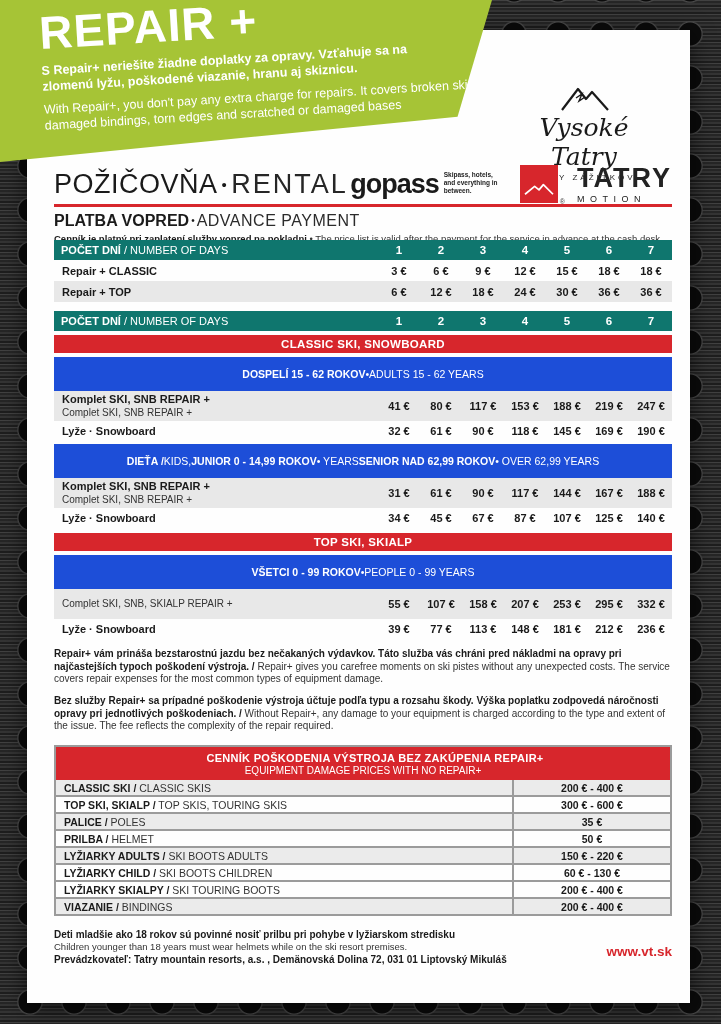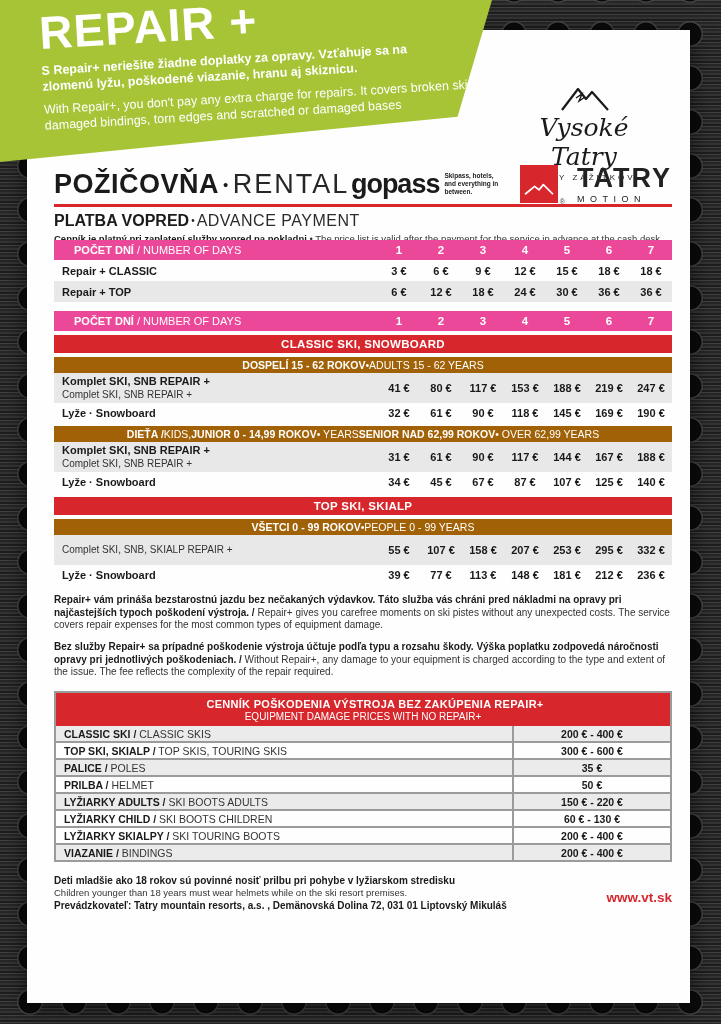--- a/index.html
+++ b/index.html
@@ -37,53 +37,53 @@
   .banner-title{font-size:46px;font-weight:bold;letter-spacing:1px;line-height:1;}
   .banner-sk{margin-top:7px;font-weight:bold;font-size:12.5px;line-height:1.3;width:398px;}
   .banner-en{margin-top:6px;font-size:12.5px;line-height:1.3;width:442px;}
   
   .vt{position:absolute;top:54px;right:28px;width:156px;text-align:center;}
   .vt-name{font-family:"DejaVu Serif",serif;font-style:italic;font-size:25px;margin-top:-3px;}
   .vt-tag{font-size:8px;letter-spacing:3px;margin-top:2px;color:#222;}
   
   .rental-row{position:absolute;top:132px;left:27px;right:18px;height:44px;display:flex;align-items:center;justify-content:space-between;}
   .rental-title{font-size:27px;letter-spacing:.5px;white-space:nowrap;}
-  .rental-title b{font-weight:bold;}
+  .rental-title b{font-weight:normal;}
   .rental-title .dot{font-size:15px;vertical-align:3px;padding:0 4px;}
   .rental-title .en{font-weight:normal;color:#262626;letter-spacing:2px;}
-  .gp{display:flex;align-items:center;gap:5px;margin-right:14px;}
+  .gp{display:flex;align-items:flex-start;gap:5px;margin-right:14px;}
   .gp-name{font-size:27px;font-weight:bold;letter-spacing:-1px;line-height:1;}
   .gp-tag{width:60px;font-size:6.5px;line-height:1.25;color:#222;font-weight:bold;}
   .tm{display:flex;align-items:center;gap:19px;}
   .tm-sq{width:38px;height:38px;background:var(--red,#d7262c);position:relative;display:flex;align-items:flex-end;justify-content:center;padding-bottom:7px;box-sizing:border-box;}
   .tm-reg{position:absolute;right:-7px;bottom:-2px;font-size:7px;color:#444;}
   .tm-name{font-size:27px;font-weight:bold;letter-spacing:2px;line-height:1;color:#222;}
   .tm-sub{font-size:9px;letter-spacing:5.5px;margin-top:2px;color:#222;}
   
   .red-rule{position:absolute;top:174px;left:27px;right:18px;height:3px;background:var(--red,#d7262c);}
   .advance{position:absolute;top:182px;left:27px;right:18px;}
   .adv-title{font-size:16px;}
   .adv-title b{font-weight:bold;}
   .adv-title .dot{font-size:10px;vertical-align:2px;padding:0 2px;}
   .adv-title .en{font-weight:normal;color:#2b2b2b;letter-spacing:.5px;}
   .adv-note{font-size:9.5px;margin-top:3px;color:#333;}
   .adv-note b{color:#1a1a1a;}
   
   .flow{position:absolute;top:210px;left:27px;right:18px;}
-  .days-header{height:20px;background:#ec4899;color:#fff;display:flex;align-items:center;padding-left:20px;font-size:11px;}
+  .days-header{height:20px;background:#0f766e;color:#fff;display:flex;align-items:center;padding-left:7px;font-size:11px;}
   .days-header b{font-weight:bold;}
   .pcols{margin-left:auto;display:flex;align-self:stretch;align-items:center;}
   .pcols span{width:42px;text-align:center;font-weight:bold;font-size:11px;}
   .days-header .pcols span{font-size:11.5px;}
   .addon-row{height:21px;display:flex;align-items:center;font-weight:bold;font-size:11px;}
   .addon-row.shade{background:#e8e8e8;}
   .rlabel{flex:1;padding-left:8px;}
   .gap9{height:9px;}
   .band{height:18px;background:var(--red,#d7262c);color:#fff;font-weight:bold;font-size:11.5px;letter-spacing:.3px;display:flex;align-items:center;justify-content:center;margin:4px 0;}
-  .subband{height:16px;background:#a16207;color:#fff;font-size:10.5px;display:flex;align-items:center;justify-content:center;}
+  .subband{height:34px;background:#1d4ed8;color:#fff;font-size:10.5px;display:flex;align-items:center;justify-content:center;}
   .subband b{font-weight:bold;}
   .krow{min-height:30px;background:#e8e8e8;display:flex;align-items:center;}
   .klabel1{font-weight:bold;font-size:11px;line-height:1.2;}
   .klabel2{font-size:10px;color:#333;line-height:1.2;}
   .klabel2:empty{display:none;}
   .lrow{height:20px;display:flex;align-items:center;font-weight:bold;font-size:11px;}
   .mt3{margin-top:3px;}.mt5{margin-top:5px;}
   
   .para{margin-top:9px;font-size:10px;line-height:1.27;}
   .para b{font-weight:bold;}

